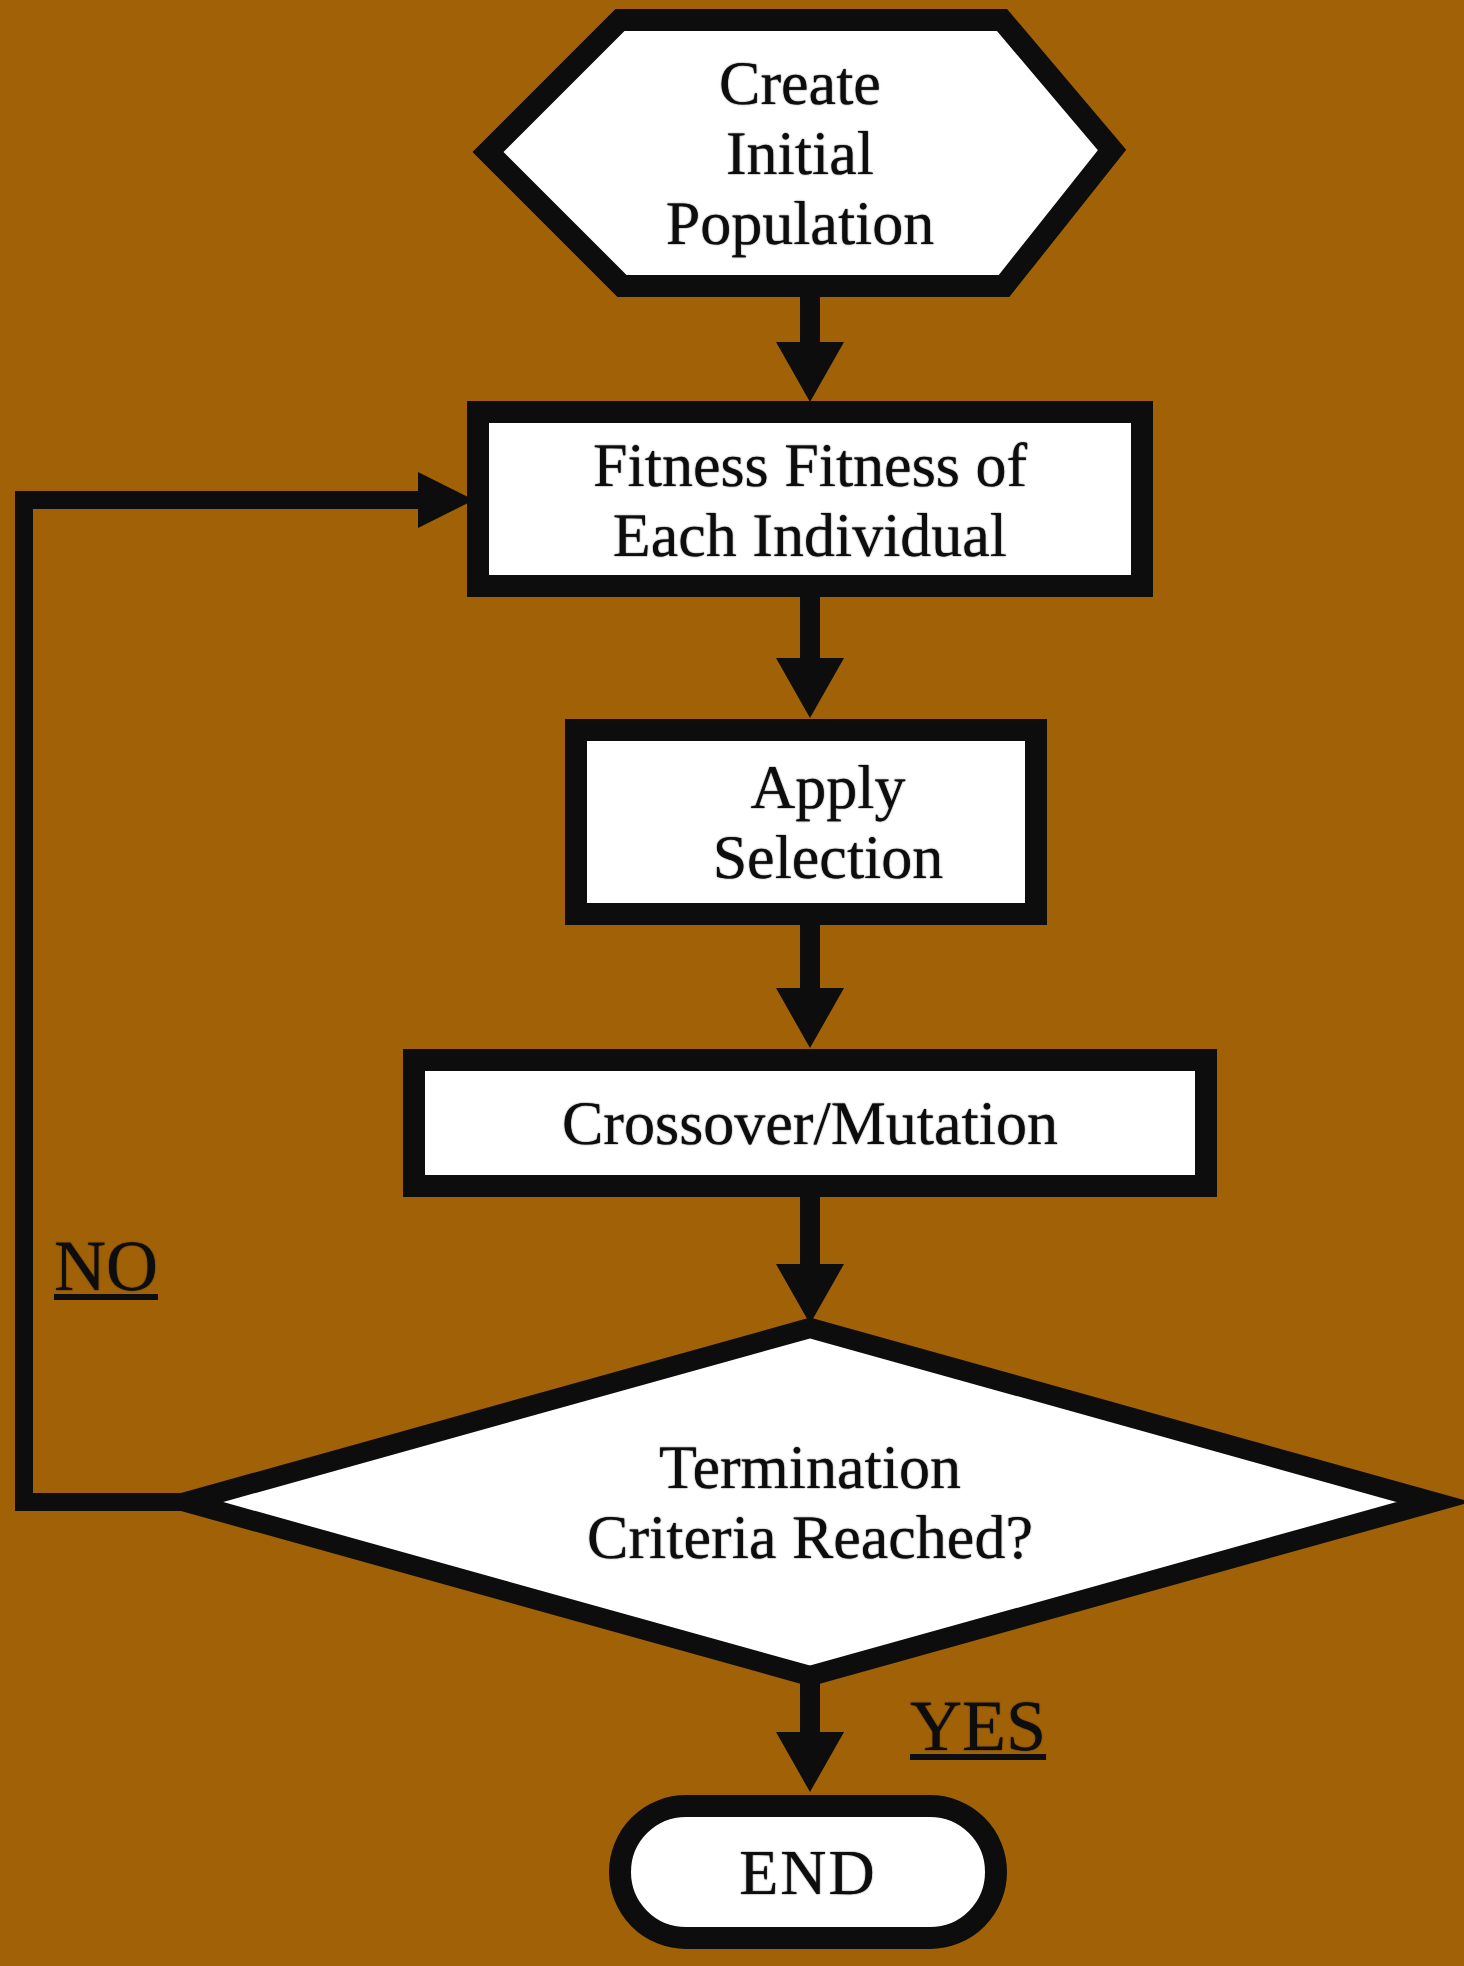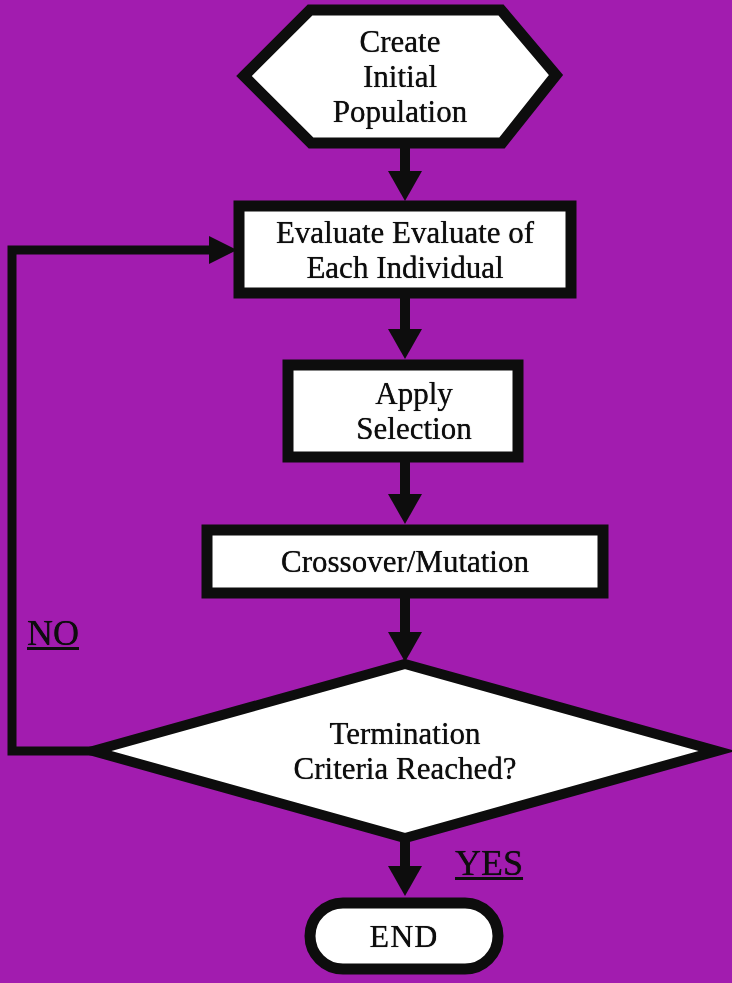--- a/index.html
+++ b/index.html
@@ -4,21 +4,21 @@
 <style>
   html, body {
     margin: 0;
     padding: 0;
     background: #ffffff;
   }
   .canvas {
     position: relative;
     width: 732px;
     height: 983px;
-    background: #a21caf;
+    background: #a16207;
     font-family: "Liberation Serif", "DejaVu Serif", serif;
     color: #0d0d0d;
     overflow: hidden;
   }
   .canvas svg {
     position: absolute;
     inset: 0;
     display: block;
   }
   .node-label {
@@ -95,21 +95,21 @@
     <rect class="shape" stroke-width="11" x="310" y="903" width="188" height="66" rx="33" ry="33"></rect>
   </svg>
 
   <div class="node-label create">
     <span>Create</span>
     <span>Initial</span>
     <span>Population</span>
   </div>
 
   <div class="node-label evaluate">
-    <span>Evaluate Evaluate of</span>
+    <span>Fitness Fitness of</span>
     <span>Each Individual</span>
   </div>
 
   <div class="node-label apply">
     <span>Apply</span>
     <span>Selection</span>
   </div>
 
   <div class="node-label crossover">
     <span>Crossover/Mutation</span>

